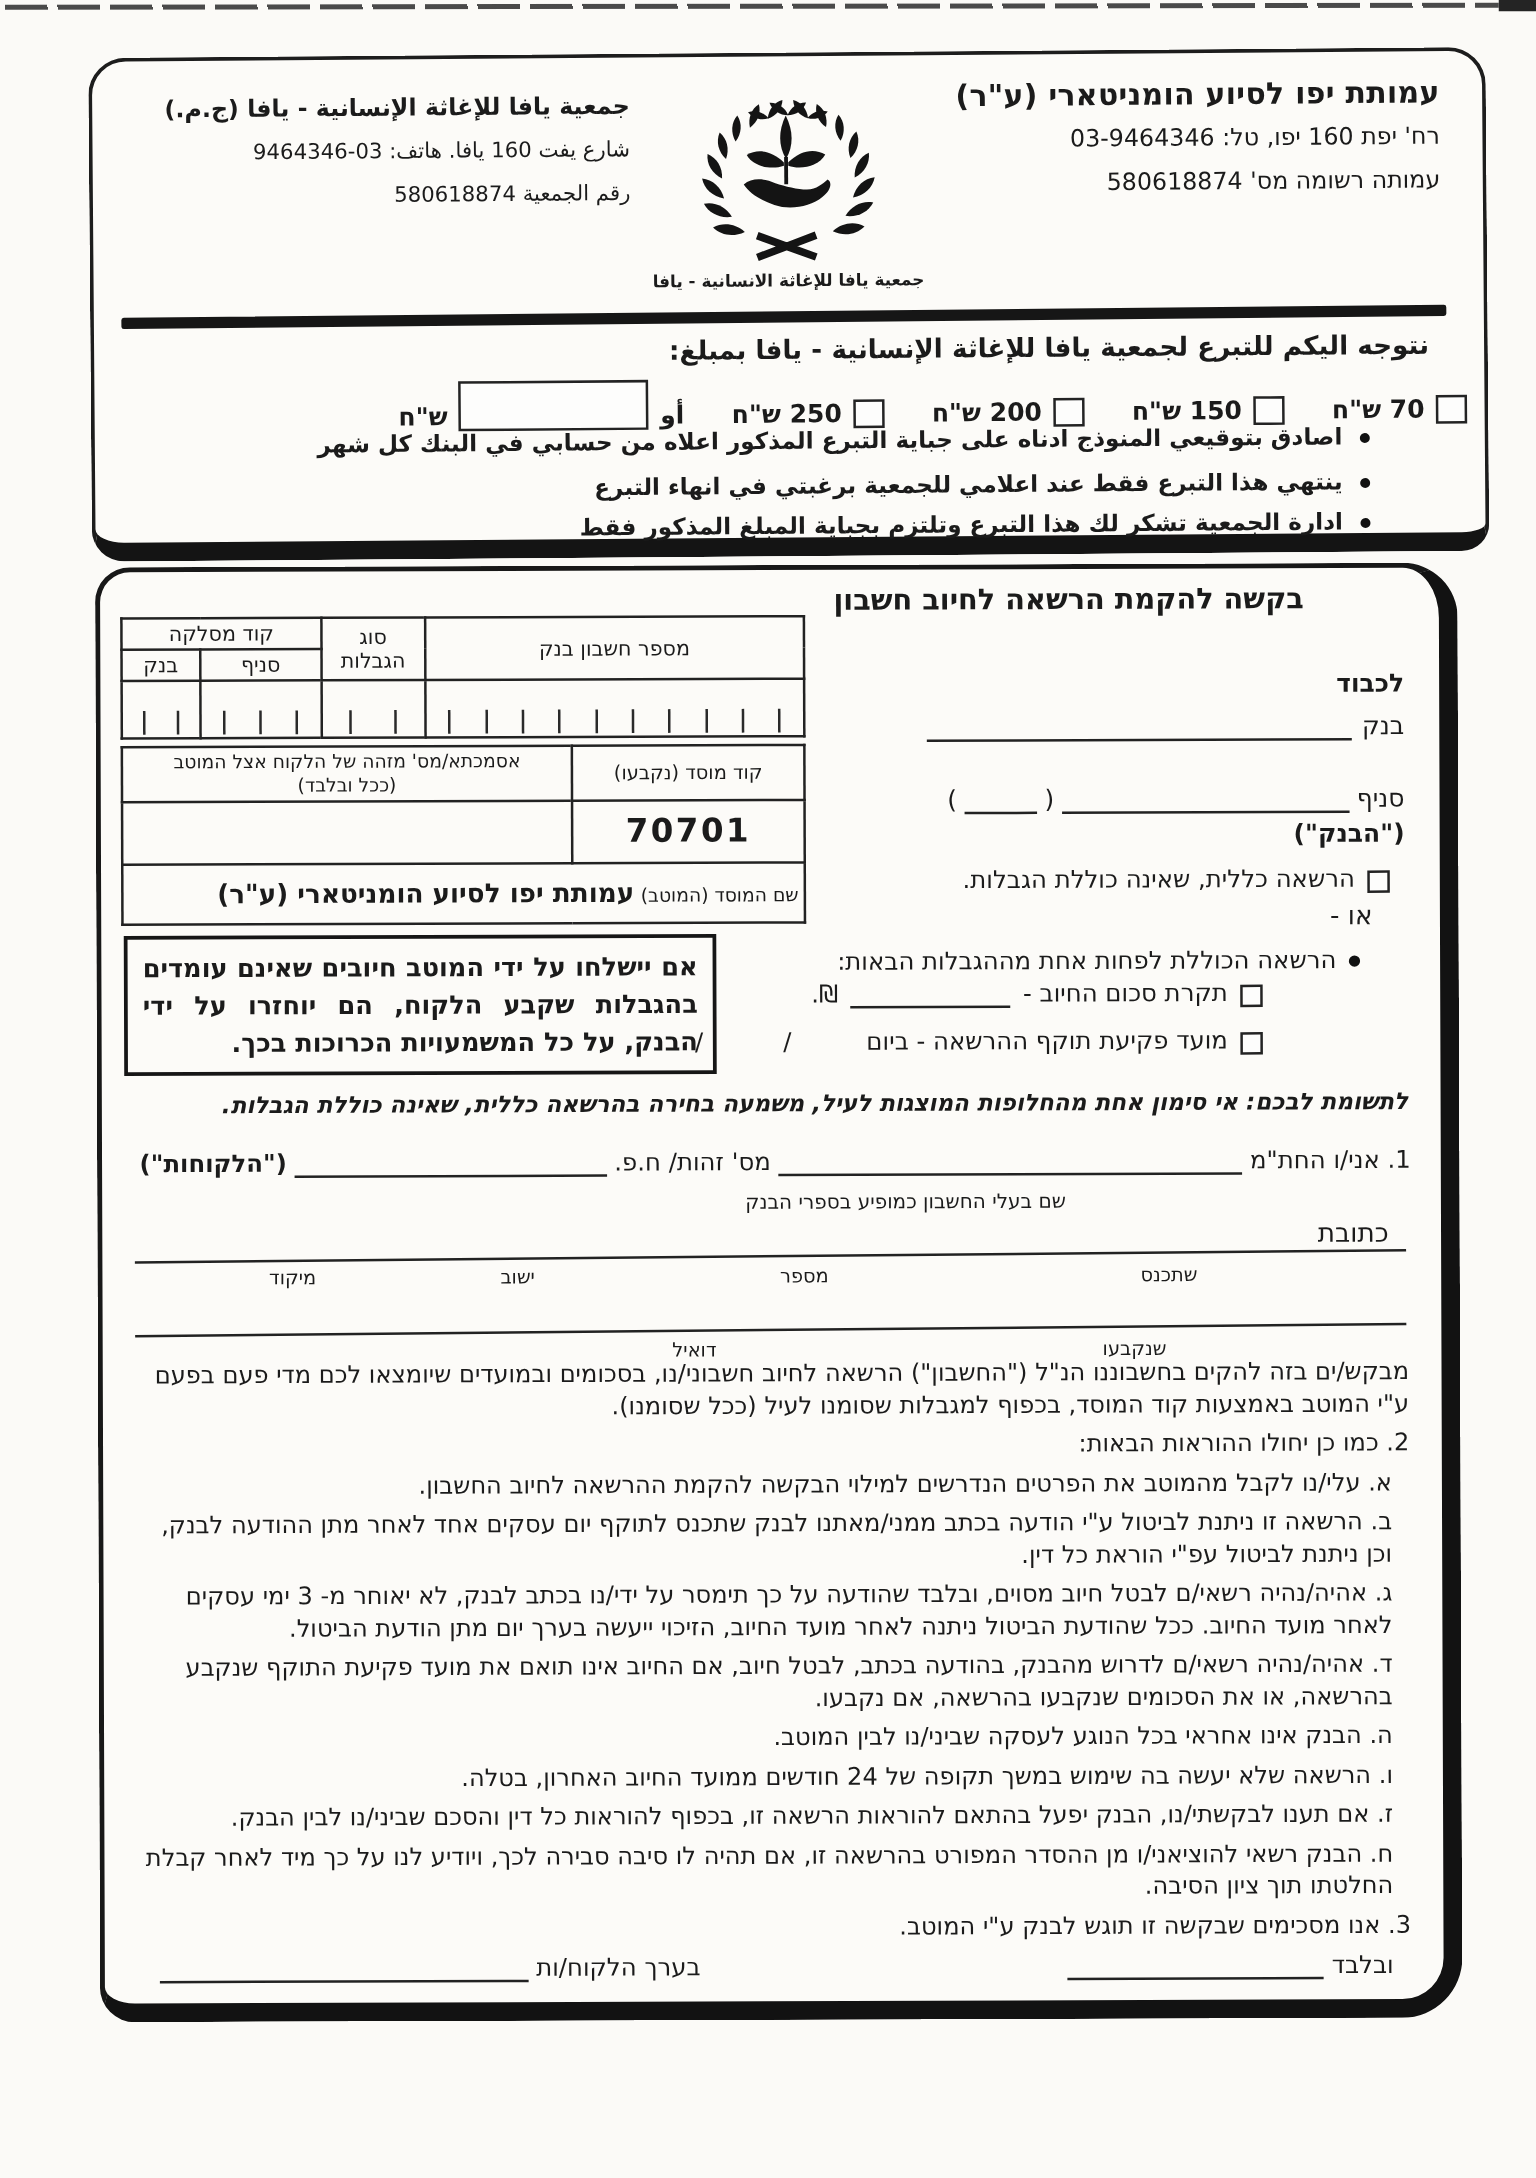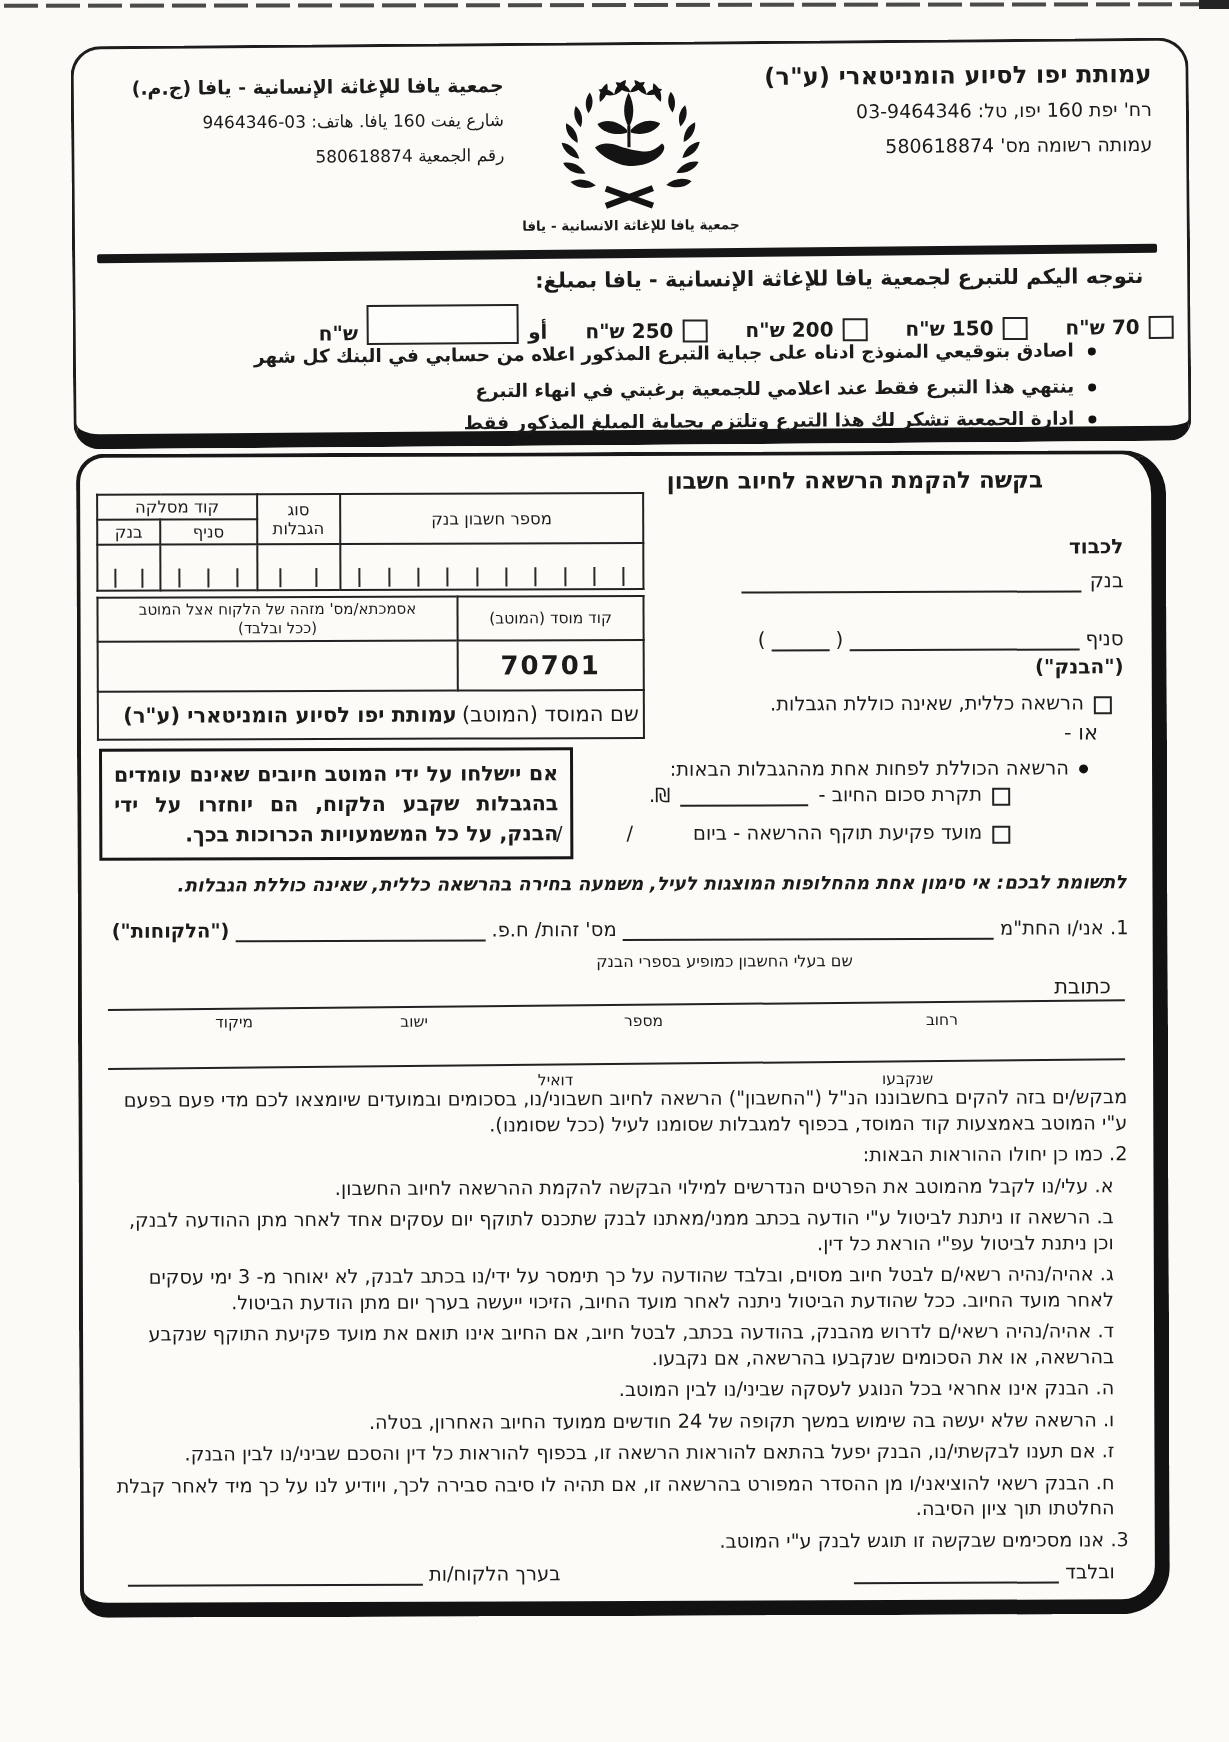--- a/index.html
+++ b/index.html
@@ -46,21 +46,21 @@
   #auth-title{position:absolute;top:12px;right:108px;font-size:23px;font-weight:700;}
   
   #bank-table-wrap{position:absolute;top:36px;left:16px;width:548px;direction:rtl;}
   table.bk{border-collapse:collapse;width:100%;table-layout:fixed;}
   table.bk td{border:2.5px solid #222;font-size:16.5px;text-align:center;padding:2px 4px;}
   .ticks{display:flex;justify-content:space-around;align-items:flex-end;height:40px;}
   .tick{width:2px;height:19px;background:#2a2a2a;}
   td.tickcell{padding:0 6px 2px 6px;}
   #inst-code-val{font-size:26px;font-weight:700;letter-spacing:2px;}
   #inst-name-row{text-align:right;}
-  #inst-name-row .lbl{font-size:21px;}
+  #inst-name-row .lbl{font-size:15px;}
   #inst-name-row .val{font-size:21px;font-weight:700;}
   
   #to-block{position:absolute;top:80px;right:28px;width:440px;font-size:20px;}
   #to-block .row{margin-bottom:4px;}
   
   .opt-row{position:absolute;display:flex;align-items:flex-end;gap:10px;font-size:19.5px;white-space:nowrap;}
   .bullet-dot{display:inline-block;width:9px;height:9px;border-radius:50%;background:#111;margin-bottom:6px;}
   
   #warning-box{position:absolute;top:291px;left:18px;width:474px;box-sizing:border-box;border:3px solid #161616;
     padding:8px 12px;font-size:20.5px;font-weight:700;line-height:30px;text-align:justify;}
@@ -234,21 +234,21 @@
         </tr>
       </tbody>
         </table>
       <table class="bk" style="margin-top:5px;">
         <colgroup>
             <col style="width:186px">
             <col>
           </colgroup>
         <tbody>
             <tr>
-          <td style="font-size:15.5px;">קוד מוסד (המוטב)</td>
+          <td style="font-size:15.5px;">קוד מוסד (נקבעו)</td>
           <td style="font-size:15px;line-height:19px;">
             <span>אסמכתא/מס' מזהה של הלקוח אצל המוטב</span><br>
             <span>(ככל ובלבד)</span>
           </td>
         </tr>
         <tr style="height:50px;">
           <td id="inst-code-val">70701</td>
           <td></td>
         </tr>
         <tr style="height:48px;">
@@ -311,21 +311,21 @@
       <span style="white-space:nowrap;">1. אני/ו החת"מ</span>
       <span class="line" style="flex:1;"></span>
       <span style="white-space:nowrap;">מס' זהות/ ח.פ.</span>
       <span class="line" style="width:250px;"></span>
       <span class="b" style="white-space:nowrap;">("הלקוחות")</span>
     </div>
     <div id="owners-note">שם בעלי החשבון כמופיע בספרי הבנק</div>
 
     <div id="address-label">כתובת</div>
     <div class="addr-line" style="top:548px;"></div>
-    <span class="addr-lbl" style="top:556px;right:195px;">רחוב</span>
+    <span class="addr-lbl" style="top:556px;right:195px;">שתכנס</span>
     <span class="addr-lbl" style="top:556px;right:490px;">מספר</span>
     <span class="addr-lbl" style="top:556px;right:725px;">ישוב</span>
     <span class="addr-lbl" style="top:556px;right:900px;">מיקוד</span>
     <div class="addr-line" style="top:607px;"></div>
     <span class="addr-lbl" style="top:615px;right:220px;">שנקבעו</span>
     <span class="addr-lbl" style="top:615px;right:580px;">דואיל</span>
 
     <div id="paras">
       <p>מבקש/ים בזה להקים בחשבוננו הנ"ל ("החשבון") הרשאה לחיוב חשבוני/נו, בסכומים ובמועדים שיומצאו לכם מדי פעם בפעם ע"י המוטב באמצעות קוד המוסד, בכפוף למגבלות שסומנו לעיל (ככל שסומנו).</p>
       <p>2. כמו כן יחולו ההוראות הבאות:</p>

